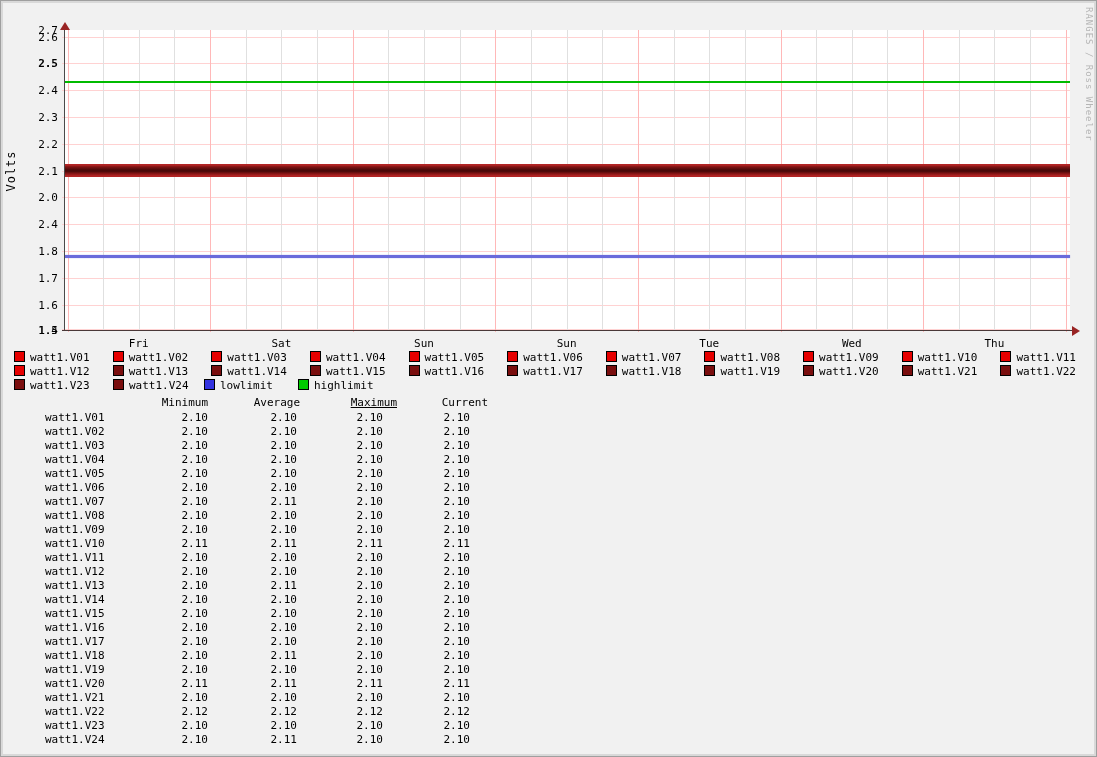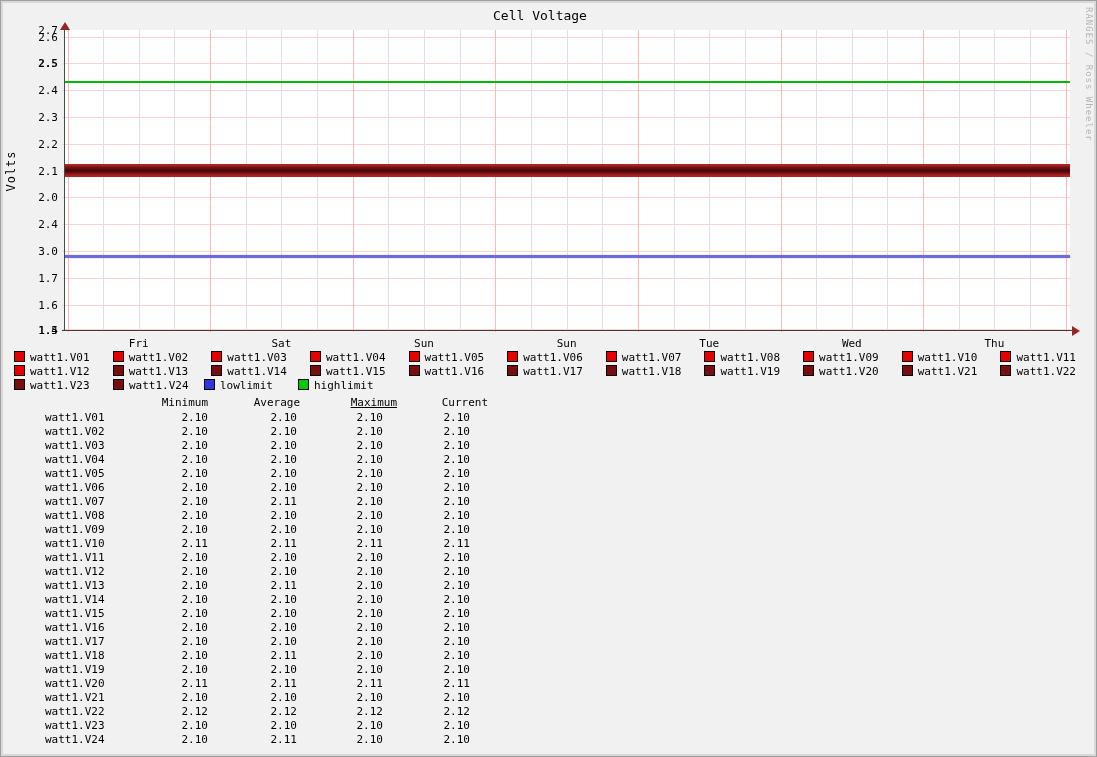--- a/index.html
+++ b/index.html
@@ -55,21 +55,20 @@
     margin-right:5px;vertical-align:-1px;
   }
   .trow{position:absolute;height:14px;font-size:11px;line-height:14px;}
   .tcell{position:absolute;top:0;height:14px;white-space:nowrap;}
   .tcell.num{text-align:right;}
 </style>
 </head>
 <body>
 
 <div id="frame">
-  <div class="title">Cell Voltage</div>
   <div class="watermark">RANGES / Ross Wheeler</div>
   <div class="ylabel">Volts</div>
 
   <div id="plot">
       <div class="hgrid" style="top: 299px; background: rgb(255, 210, 210);"></div>
       <div class="hgrid" style="top: 274.554px; background: rgb(255, 210, 210);"></div>
       <div class="hgrid" style="top: 247.768px; background: rgb(255, 210, 210);"></div>
       <div class="hgrid" style="top: 220.982px; background: rgb(255, 210, 210);"></div>
       <div class="hgrid" style="top: 194.196px; background: rgb(255, 210, 210);"></div>
       <div class="hgrid" style="top: 167.411px; background: rgb(255, 210, 210);"></div>
@@ -115,21 +114,21 @@
   <div id="ticks">
       <div class="ytick" style="left: 20px; top: 25px;">2.7</div>
       <div class="ytick" style="left: 20px; top: 31.6964px;">2.6</div>
       <div class="ytick" style="left: 20px; top: 58.4821px; font-weight: bold;">2.5</div>
       <div class="ytick" style="left: 20px; top: 85.2679px;">2.4</div>
       <div class="ytick" style="left: 20px; top: 112.054px;">2.3</div>
       <div class="ytick" style="left: 20px; top: 138.839px;">2.2</div>
       <div class="ytick" style="left: 20px; top: 165.625px;">2.1</div>
       <div class="ytick" style="left: 20px; top: 192.411px;">2.0</div>
       <div class="ytick" style="left: 20px; top: 219.196px;">2.4</div>
-      <div class="ytick" style="left: 20px; top: 245.982px;">3.0</div>
+      <div class="ytick" style="left: 20px; top: 245.982px;">1.8</div>
       <div class="ytick" style="left: 20px; top: 272.768px;">1.7</div>
       <div class="ytick" style="left: 20px; top: 299.554px;">1.6</div>
       <div class="ytick" style="left: 20px; top: 325px;">1.5</div>
       <div class="ytick" style="left: 20px; top: 325px;">1.4</div>
       <div class="xtick" style="left: 116.802px;">Fri</div>
       <div class="xtick" style="left: 259.405px;">Sat</div>
       <div class="xtick" style="left: 402.008px;">Sun</div>
       <div class="xtick" style="left: 544.611px;">Sun</div>
       <div class="xtick" style="left: 687.214px;">Tue</div>
       <div class="xtick" style="left: 829.817px;">Wed</div>

